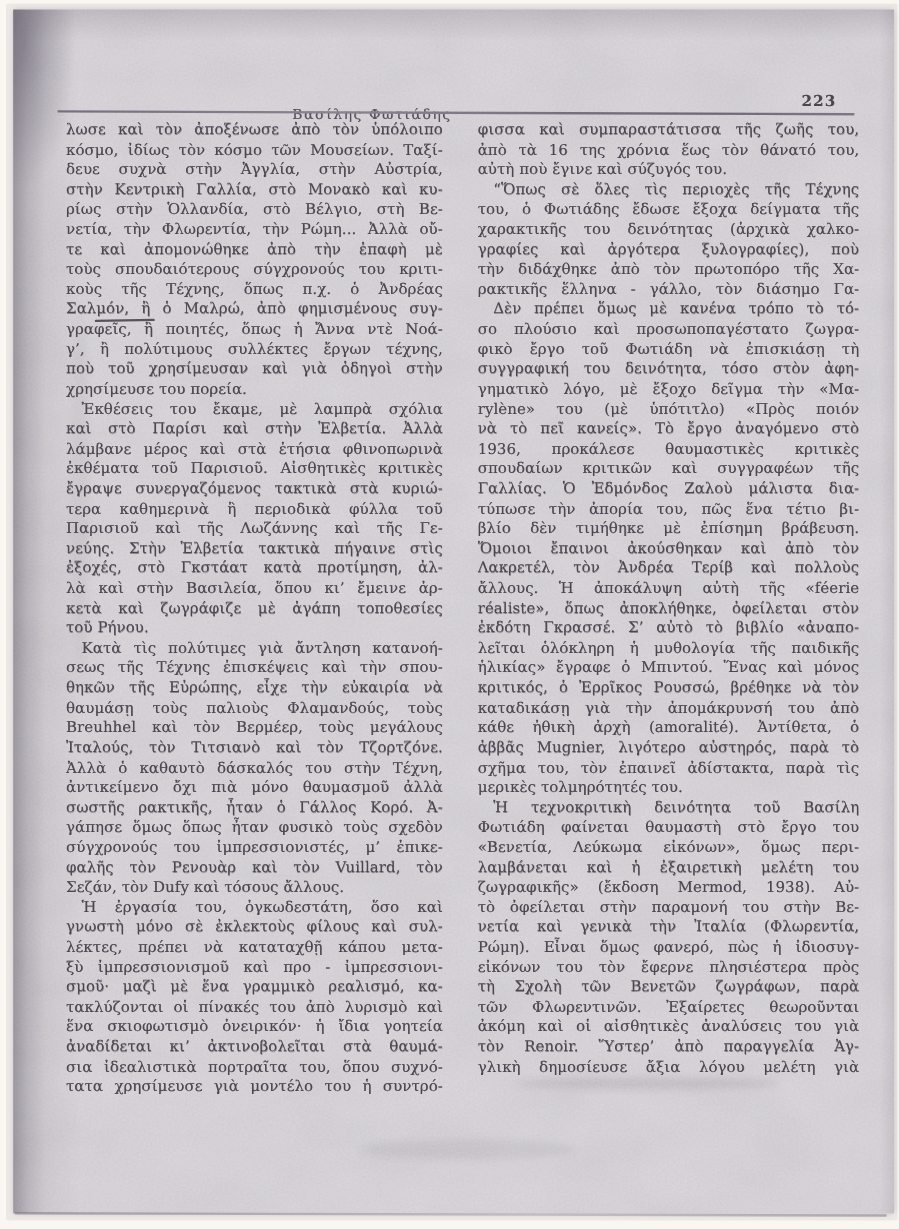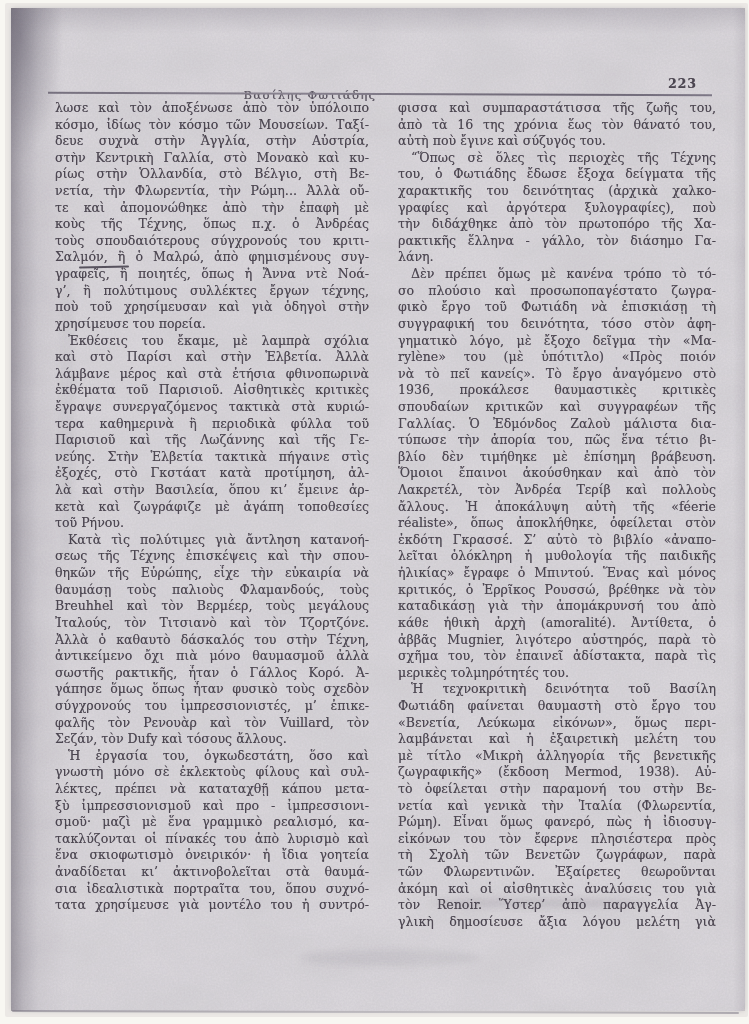--- a/index.html
+++ b/index.html
@@ -101,22 +101,22 @@
   <div class="columns">
     <div class="col col-left">
         <div class="para">
           <div class="line">λωσε καὶ τὸν ἀποξένωσε ἀπὸ τὸν ὑπόλοιπο</div>
           <div class="line">κόσμο, ἰδίως τὸν κόσμο τῶν Μουσείων. Ταξί-</div>
           <div class="line">δευε συχνὰ στὴν Ἀγγλία, στὴν Αὐστρία,</div>
           <div class="line">στὴν Κεντρικὴ Γαλλία, στὸ Μονακὸ καὶ κυ-</div>
           <div class="line">ρίως στὴν Ὁλλανδία, στὸ Βέλγιο, στὴ Βε-</div>
           <div class="line">νετία, τὴν Φλωρεντία, τὴν Ρώμη... Ἀλλὰ οὔ-</div>
           <div class="line">τε καὶ ἀπομονώθηκε ἀπὸ τὴν ἐπαφὴ μὲ</div>
+          <div class="line">τοὺς σπουδαιότερους σύγχρονούς του κριτι-</div>
           <div class="line">κοὺς τῆς Τέχνης, ὅπως π.χ. ὁ Ἀνδρέας</div>
-          <div class="line">τοὺς σπουδαιότερους σύγχρονούς του κριτι-</div>
           <div class="line">Σαλμόν, ἢ ὁ Μαλρώ, ἀπὸ φημισμένους συγ-</div>
           <div class="line">γραφεῖς, ἢ ποιητές, ὅπως ἡ Ἄννα ντὲ Νοά-</div>
           <div class="line">γ’, ἢ πολύτιμους συλλέκτες ἔργων τέχνης,</div>
           <div class="line">ποὺ τοῦ χρησίμευσαν καὶ γιὰ ὁδηγοὶ στὴν</div>
           <div class="line last">χρησίμευσε του πορεία.</div>
         </div>
         <div class="para indent">
           <div class="line">Ἐκθέσεις του ἔκαμε, μὲ λαμπρὰ σχόλια</div>
           <div class="line">καὶ στὸ Παρίσι καὶ στὴν Ἑλβετία. Ἀλλὰ</div>
           <div class="line">λάμβανε μέρος καὶ στὰ ἐτήσια φθινοπωρινὰ</div>
@@ -164,21 +164,20 @@
           <div class="line">ἀπὸ τὰ 16 της χρόνια ἕως τὸν θάνατό του,</div>
           <div class="line last">αὐτὴ ποὺ ἔγινε καὶ σύζυγός του.</div>
         </div>
         <div class="para indent">
           <div class="line">“Ὅπως σὲ ὅλες τὶς περιοχὲς τῆς Τέχνης</div>
           <div class="line">του, ὁ Φωτιάδης ἔδωσε ἔξοχα δείγματα τῆς</div>
           <div class="line">χαρακτικῆς του δεινότητας (ἀρχικὰ χαλκο-</div>
           <div class="line">γραφίες καὶ ἀργότερα ξυλογραφίες), ποὺ</div>
           <div class="line">τὴν διδάχθηκε ἀπὸ τὸν πρωτοπόρο τῆς Χα-</div>
           <div class="line">ρακτικῆς ἕλληνα - γάλλο, τὸν διάσημο Γα-</div>
-          <div class="line last">λάνη.</div>
         </div>
         <div class="para indent">
           <div class="line">Δὲν πρέπει ὅμως μὲ κανένα τρόπο τὸ τό-</div>
           <div class="line">σο πλούσιο καὶ προσωποπαγέστατο ζωγρα-</div>
           <div class="line">φικὸ ἔργο τοῦ Φωτιάδη νὰ ἐπισκιάσῃ τὴ</div>
           <div class="line">συγγραφική του δεινότητα, τόσο στὸν ἀφη-</div>
           <div class="line">γηματικὸ λόγο, μὲ ἔξοχο δεῖγμα τὴν «Μα-</div>
           <div class="line">rylène» του (μὲ ὑπότιτλο) «Πρὸς ποιόν</div>
           <div class="line">νὰ τὸ πεῖ κανείς». Τὸ ἔργο ἀναγόμενο στὸ</div>
           <div class="line">1936, προκάλεσε θαυμαστικὲς κριτικὲς</div>
@@ -198,21 +197,20 @@
           <div class="line">κάθε ἠθικὴ ἀρχὴ (amoralité). Ἀντίθετα, ὁ</div>
           <div class="line">ἀββᾶς Mugnier, λιγότερο αὐστηρός, παρὰ τὸ</div>
           <div class="line">σχῆμα του, τὸν ἐπαινεῖ ἀδίστακτα, παρὰ τὶς</div>
           <div class="line last">μερικὲς τολμηρότητές του.</div>
         </div>
         <div class="para indent">
           <div class="line">Ἡ τεχνοκριτικὴ δεινότητα τοῦ Βασίλη</div>
           <div class="line">Φωτιάδη φαίνεται θαυμαστὴ στὸ ἔργο του</div>
           <div class="line">«Βενετία, Λεύκωμα εἰκόνων», ὅμως περι-</div>
           <div class="line">λαμβάνεται καὶ ἡ ἐξαιρετικὴ μελέτη του</div>
-          <div class="line">μὲ τίτλο «Μικρὴ ἀλληγορία τῆς βενετικῆς</div>
           <div class="line">ζωγραφικῆς» (ἔκδοση Mermod, 1938). Αὐ-</div>
           <div class="line">τὸ ὀφείλεται στὴν παραμονή του στὴν Βε-</div>
           <div class="line">νετία καὶ γενικὰ τὴν Ἰταλία (Φλωρεντία,</div>
           <div class="line">Ρώμη). Εἶναι ὅμως φανερό, πὼς ἡ ἰδιοσυγ-</div>
           <div class="line">εἰκόνων του τὸν ἔφερνε πλησιέστερα πρὸς</div>
           <div class="line">τὴ Σχολὴ τῶν Βενετῶν ζωγράφων, παρὰ</div>
           <div class="line">τῶν Φλωρεντινῶν. Ἐξαίρετες θεωροῦνται</div>
           <div class="line">ἀκόμη καὶ οἱ αἰσθητικὲς ἀναλύσεις του γιὰ</div>
           <div class="line">τὸν Renoir. Ὕστερ’ ἀπὸ παραγγελία Ἀγ-</div>
           <div class="line">γλικὴ δημοσίευσε ἄξια λόγου μελέτη γιὰ</div>

